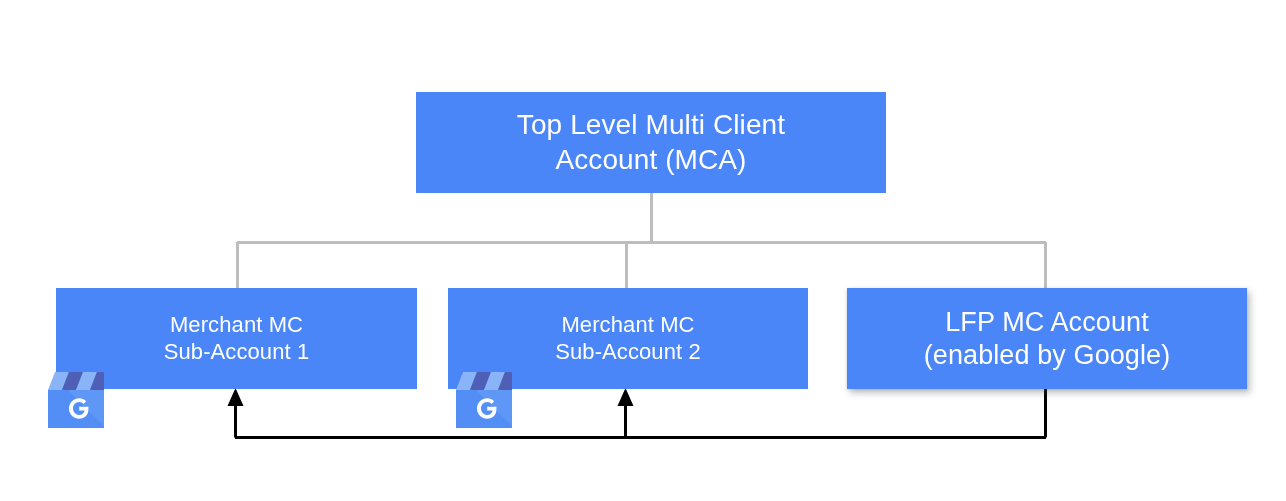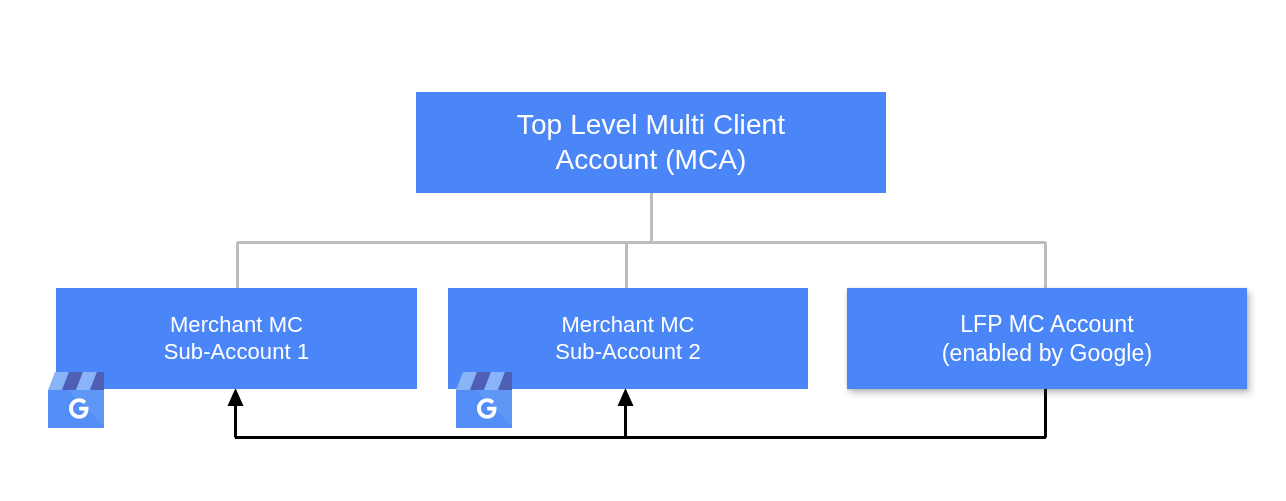--- a/index.html
+++ b/index.html
@@ -72,21 +72,21 @@
     height: 101px;
     background: #4a86f7;
     font-size: 22px;
   }
   #node-lfp {
     left: 847px;
     top: 288px;
     width: 400px;
     height: 101px;
     background: #4a86f7;
-    font-size: 23px;
+    font-size: 27px;
     box-shadow: 3px 4px 7px rgba(60,64,67,0.32), 0 1px 3px rgba(60,64,67,0.18);
     justify-content: center;
   }
 
   
   .gmb-icon {
     position: absolute;
     width: 76px;
     height: 76px;
   }

